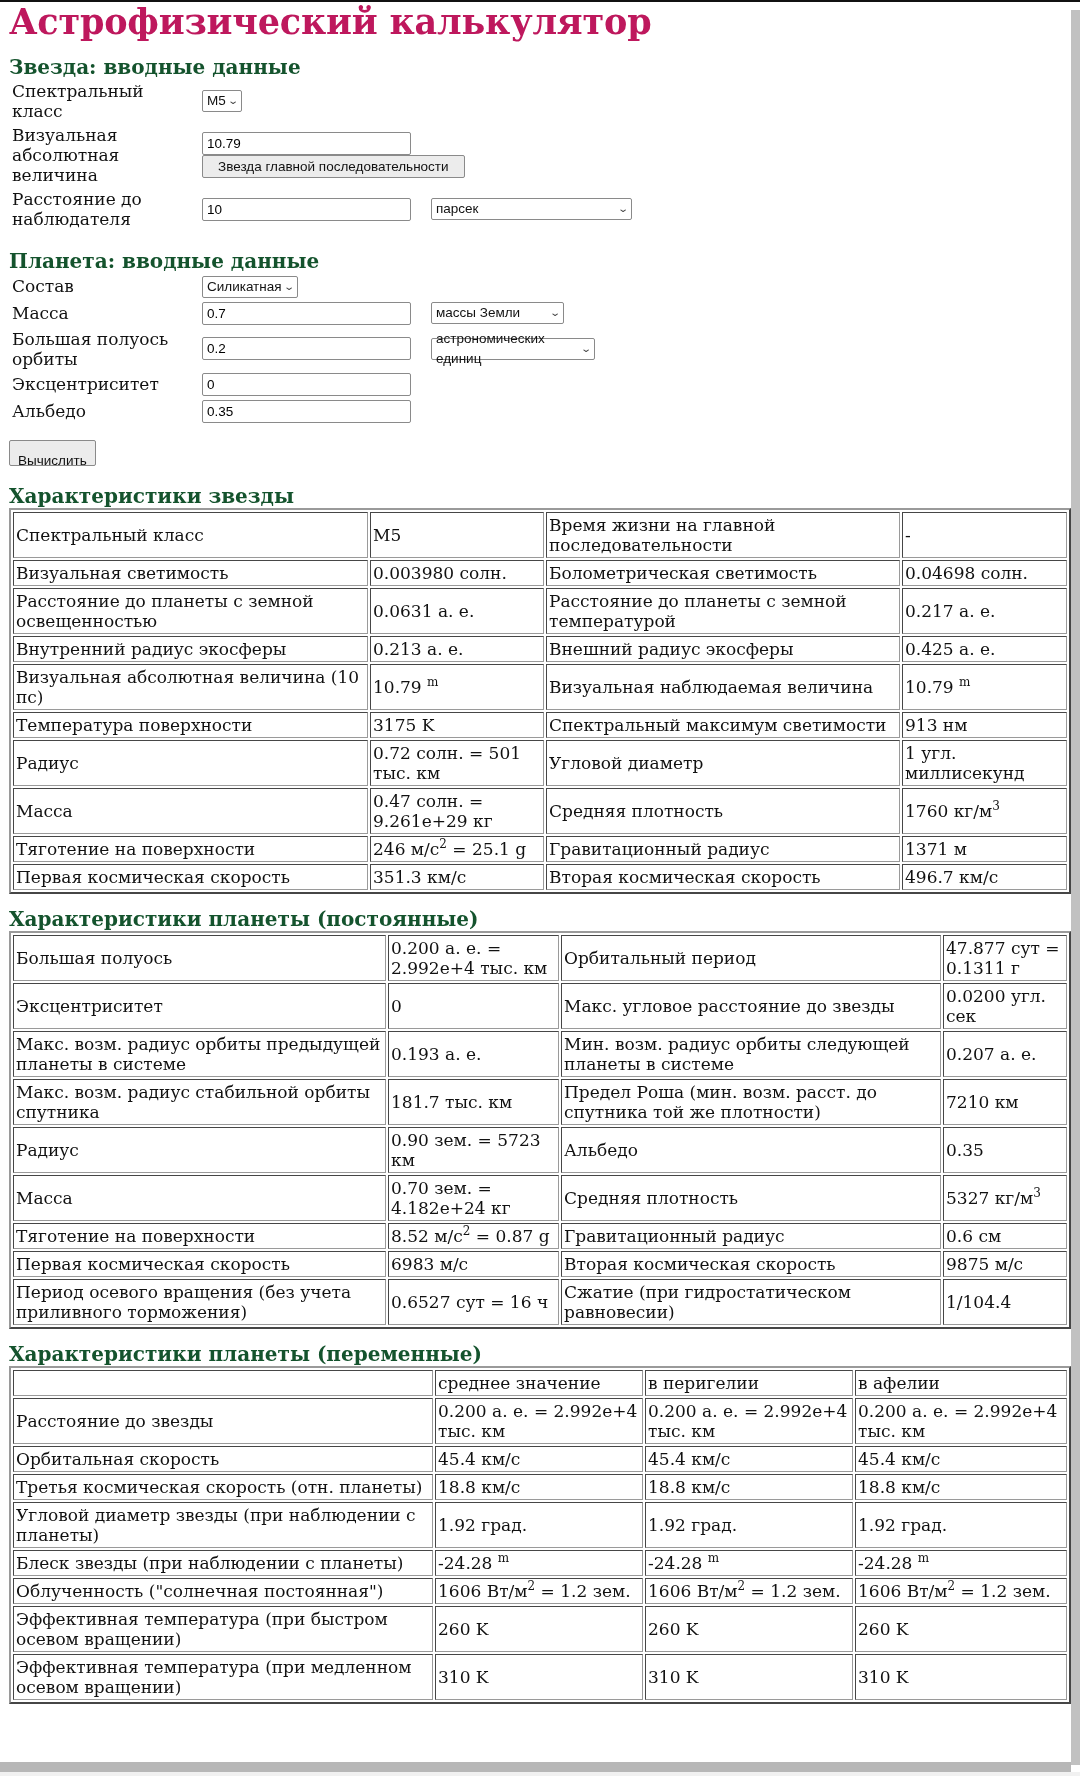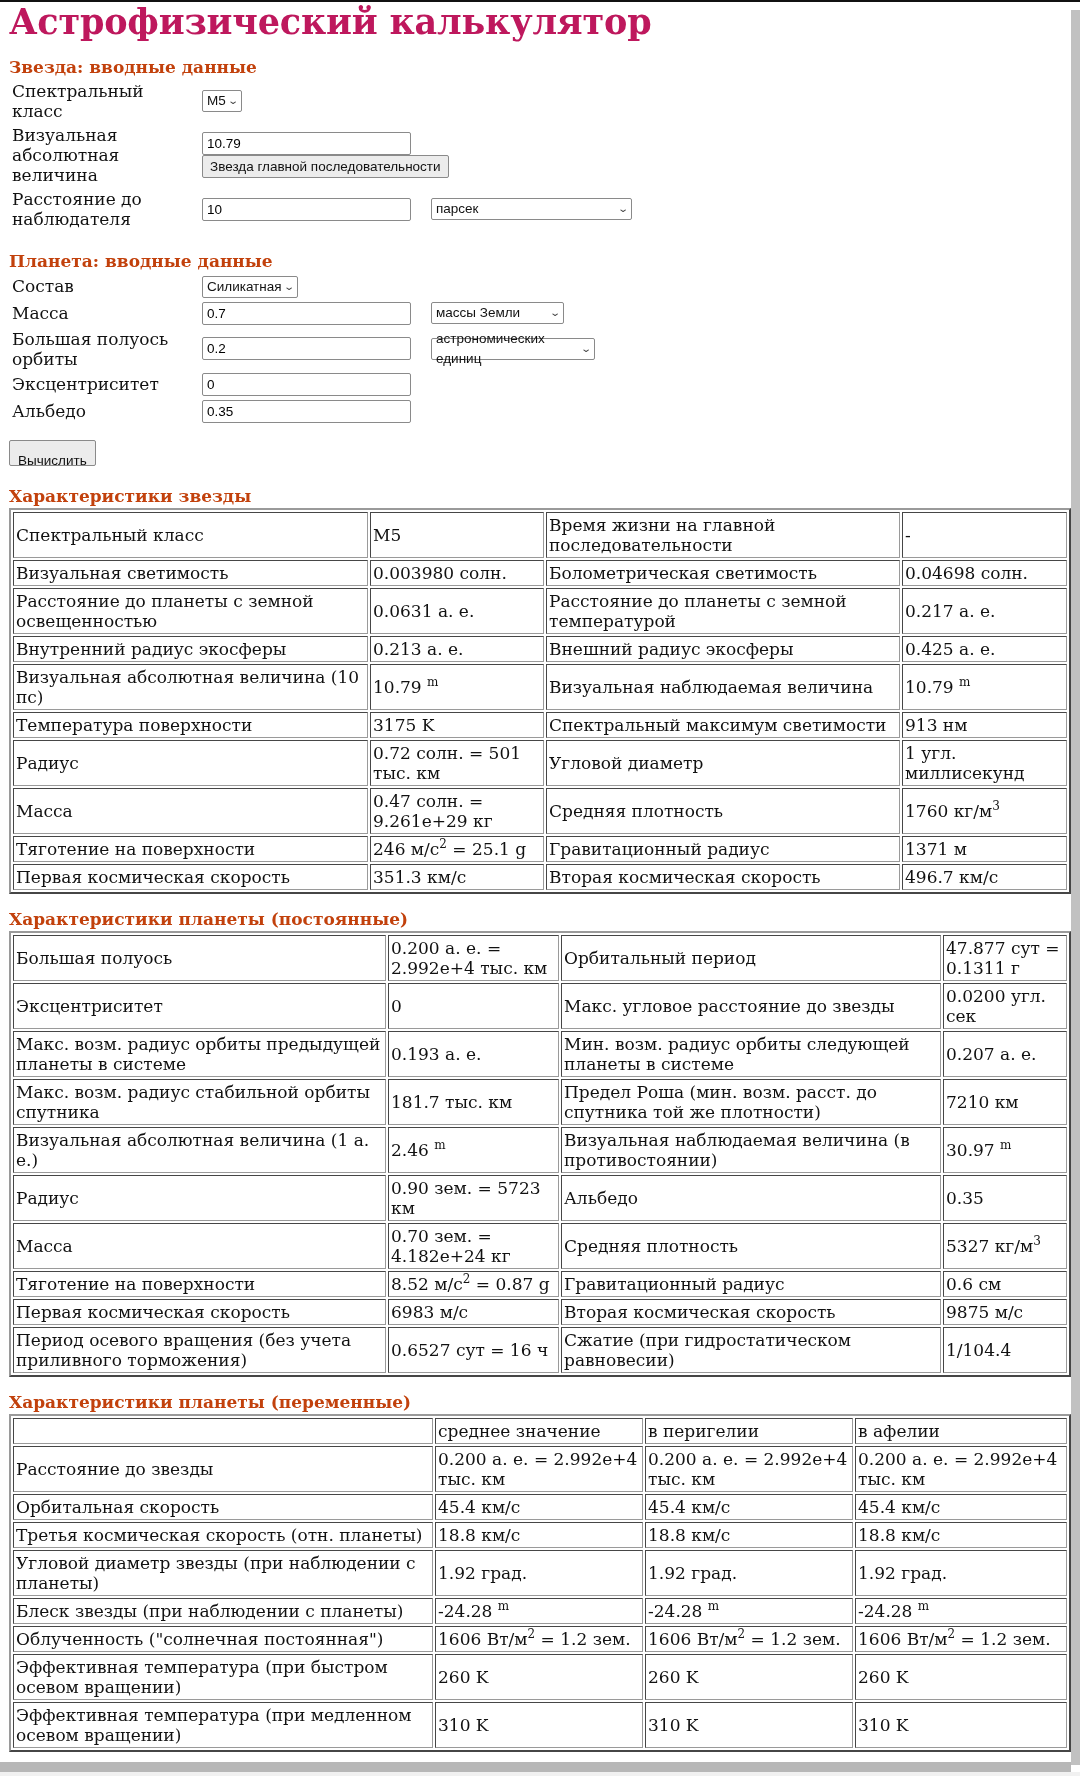--- a/index.html
+++ b/index.html
@@ -10,41 +10,41 @@
   }
   .topline { position: absolute; left: 0; top: 0; width: 1080px; height: 2px; background: #111; }
   .page { position: absolute; left: 9px; top: 0; width: 1060px; }
   h1 {
     margin: 0; padding-top: 2px;
     font-family: "DejaVu Serif", serif; font-weight: bold;
     font-size: 35px; line-height: 40px; letter-spacing: -0.2px; color: #be185d;
   }
   h2 {
     margin: 0; font-family: "DejaVu Serif", serif; font-weight: bold;
-    font-size: 17px; line-height: 22px; color: #c2410c;
+    font-size: 20px; line-height: 22px; color: #14532d;
   }
   .form { border-collapse: separate; border-spacing: 2px; margin-left: 0; }
   .form td { padding: 1px; vertical-align: middle; font-size: 17px; line-height: 20px; }
   .form td.lbl { width: 186px; }
   input.txt {
     box-sizing: border-box; width: 209px; height: 23px;
     border: 1px solid #8a8a8a; border-radius: 2px; padding: 1px 4px;
     font-family: "Liberation Sans", sans-serif; font-size: 13.5px; background: #fff;
   }
   .sel {
     display: inline-flex; align-items: center; justify-content: space-between;
     box-sizing: border-box; height: 22px; padding: 0 4px;
     border: 1px solid #8a8a8a; border-radius: 2px; background: #fff;
     font-family: "Liberation Sans", sans-serif; font-size: 13.5px; color: #111;
     vertical-align: middle; margin-left: 20px; cursor: pointer;
   }
   .sel.first { margin-left: 0; }
   .chev { font-size: 10px; color: #444; margin-left: 3px; transform: scaleX(1.4); display: inline-block; }
   .btn {
-    box-sizing: border-box; height: 23px; padding: 0 7px;
+    box-sizing: border-box; height: 23px; padding: 0 15px;
     border: 1px solid #8a8a8a; border-radius: 2px; background: #ececec;
     font-family: "Liberation Sans", sans-serif; font-size: 13.5px; color: #111;
     cursor: pointer;
   }
   .calc-wrap { margin-top: 14px; margin-bottom: 16px; }
   table.res {
     border-collapse: separate; border-spacing: 2px;
     border: 2px outset #9a9a9a; width: 1062px; margin-top: 1px; margin-bottom: 14px;
     font-family: "DejaVu Serif", serif; font-size: 17px; line-height: 20px;
   }
@@ -237,26 +237,20 @@
           <td><span>Макс. возм. радиус орбиты предыдущей планеты в системе</span></td>
           <td><span>0.193 а. е.</span></td>
           <td><span>Мин. возм. радиус орбиты следующей планеты в системе</span></td>
           <td><span>0.207 а. е.</span></td>
         </tr>
         <tr>
           <td><span>Макс. возм. радиус стабильной орбиты спутника</span></td>
           <td><span>181.7 тыс. км</span></td>
           <td><span>Предел Роша (мин. возм. расст. до спутника той же плотности)</span></td>
           <td><span>7210 км</span></td>
-        </tr>
-        <tr>
-          <td><span>Визуальная абсолютная величина (1 а. е.)</span></td>
-          <td><span>2.46 </span><sup>m</sup></td>
-          <td><span>Визуальная наблюдаемая величина (в противостоянии)</span></td>
-          <td><span>30.97 </span><sup>m</sup></td>
         </tr>
         <tr>
           <td><span>Радиус</span></td>
           <td><span>0.90 зем. = 5723 км</span></td>
           <td><span>Альбедо</span></td>
           <td><span>0.35</span></td>
         </tr>
         <tr>
           <td><span>Масса</span></td>
           <td><span>0.70 зем. = 4.182e+24 кг</span></td>

